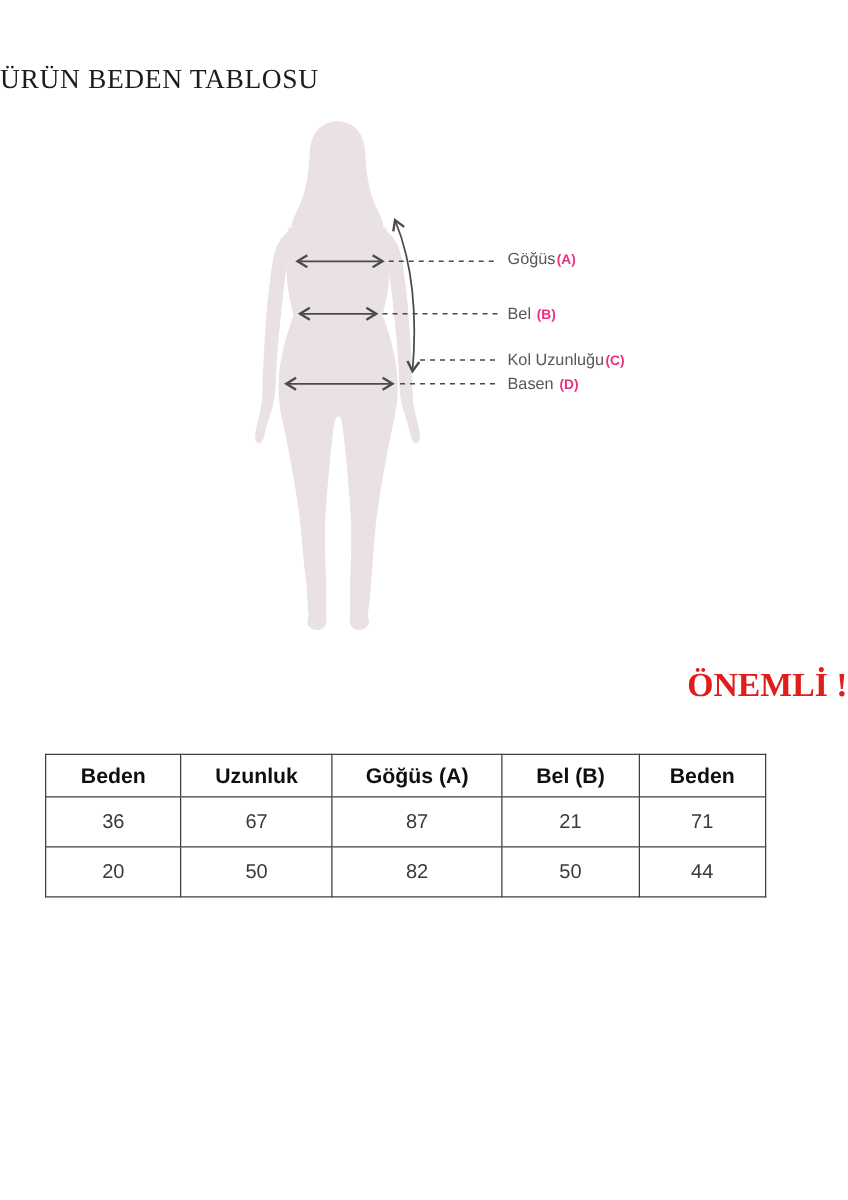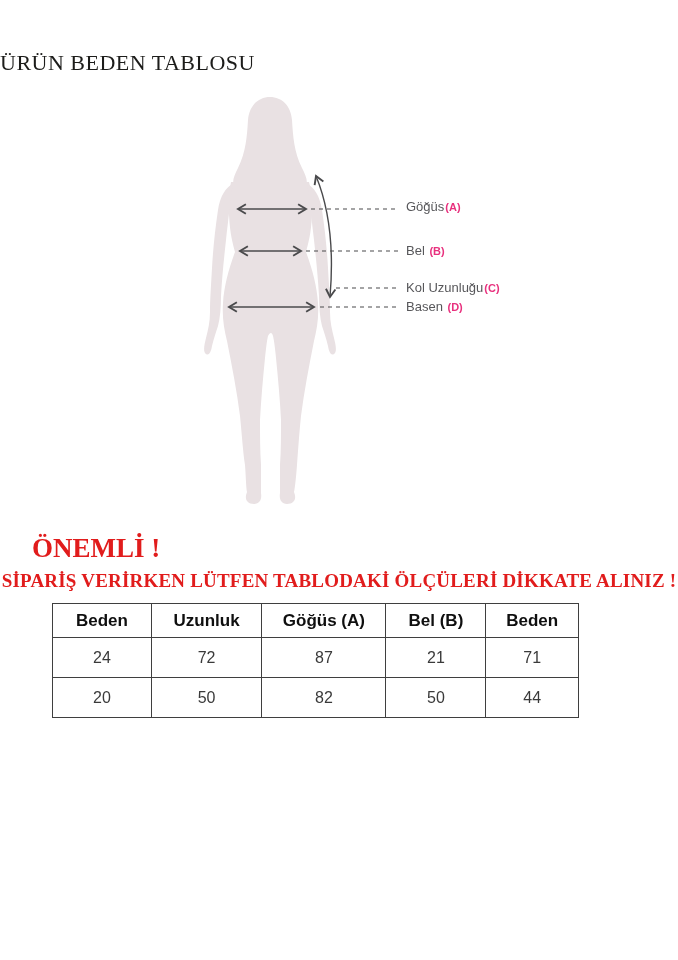--- a/index.html
+++ b/index.html
@@ -44,44 +44,44 @@
     color: #e8317e;
     font-size: 11px;
     font-weight: bold;
     margin-left: 1px;
   }
   .notice-heading {
     position: absolute;
     top: 533px;
     left: 0;
     width: 100%;
-    text-align: left;
+    text-align: right;
     font-family: "Liberation Serif", serif;
     font-size: 27px;
     font-weight: bold;
     color: #e11c1c;
     padding-left: 32px;
   }
   .notice-warning {
     position: absolute;
     top: 570px;
     left: 0;
     width: 100%;
     text-align: center;
     font-family: "Liberation Serif", serif;
     font-size: 19px;
     font-weight: bold;
     color: #e11c1c;
     letter-spacing: 0.2px;
   }
   table.size-table {
     position: absolute;
-    left: 52px;
+    left: 36px;
     top: 603px;
-    width: 527px;
+    width: 577px;
     border-collapse: collapse;
     table-layout: fixed;
   }
   table.size-table th, table.size-table td {
     border: 1.5px solid #3f3f3f;
     text-align: center;
     vertical-align: middle;
   }
   table.size-table th {
     height: 34px;
@@ -183,43 +183,42 @@
     <span>Bel</span> <span class="code">(B)</span>
   </div>
   <div class="measure-label" style="top:281px">
     <span>Kol Uzunluğu</span><span class="code">(C)</span>
   </div>
   <div class="measure-label" style="top:300px">
     <span>Basen</span> <span class="code">(D)</span>
   </div>
 
   <div class="notice-heading">ÖNEMLİ !</div>
-  <div class="notice-warning">SİPARİŞ VERİRKEN LÜTFEN TABLODAKİ ÖLÇÜLERİ DİKKATE ALINIZ !</div>
 
   <table class="size-table">
     <colgroup>
       <col style="width:18.8%">
         <col style="width:21.0%">
         <col style="width:23.6%">
         <col style="width:19.0%">
         <col style="width:17.6%">
     </colgroup>
     <thead>
       <tr>
         <th>Beden</th>
         <th>Uzunluk</th>
         <th>Göğüs (A)</th>
         <th>Bel (B)</th>
         <th>Beden</th>
       </tr>
     </thead>
     <tbody>
       <tr>
-        <td>24</td>
-        <td>72</td>
+        <td>36</td>
+        <td>67</td>
         <td>87</td>
         <td>21</td>
         <td>71</td>
       </tr>
       <tr>
         <td>20</td>
         <td>50</td>
         <td>82</td>
         <td>50</td>
         <td>44</td>

